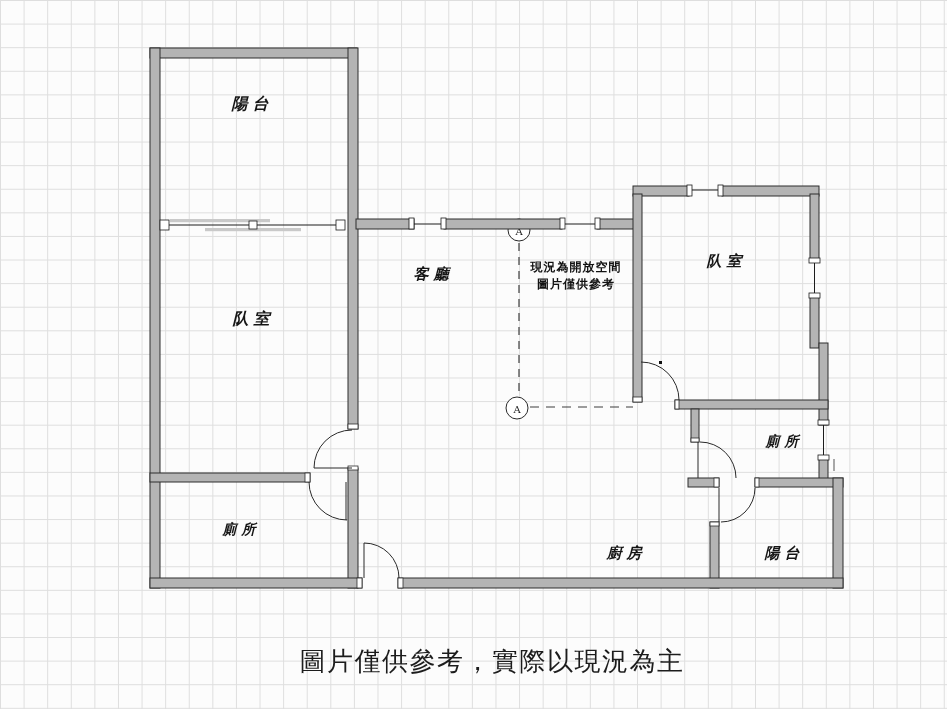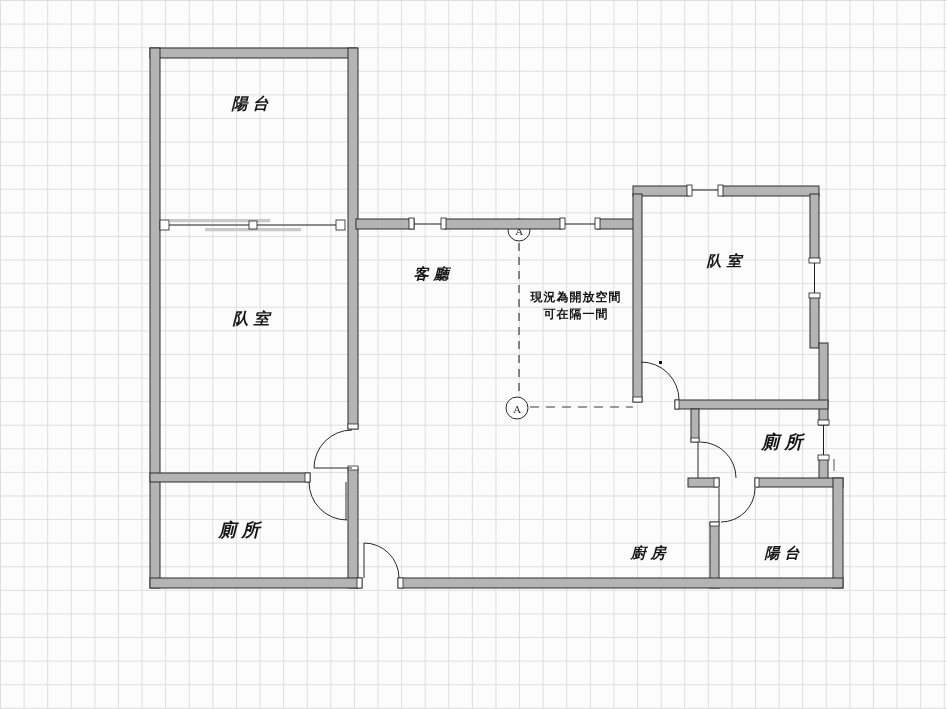--- a/index.html
+++ b/index.html
@@ -20,33 +20,32 @@
     transform:translate(-50%,-50%);
     font-weight:bold;
     color:#151515;
     white-space:nowrap;
     letter-spacing:5px;
     text-indent:5px; 
     font-style:italic;
   }
   .fs16{font-size:16px;}
   .fs15{font-size:15px;}
-  .fs14{font-size:18px;}
+  .fs14{font-size:14px;}
   .annotation{
     position:absolute;
     left:576px;top:275px;
     transform:translate(-50%,-50%);
     text-align:center;
     font-size:12px;
     font-weight:bold;
     color:#121212;
     line-height:16.5px;
     letter-spacing:1px;
     white-space:nowrap;
-    margin-top:30px;
   }
   .caption{
     position:absolute;
     left:492px;top:661px;
     transform:translate(-50%,-50%);
     font-size:26px;
     color:#1c1c1c;
     letter-spacing:1.5px;
     white-space:nowrap;
   }
@@ -192,23 +191,24 @@
   <div class="room-label fs16" style="left:251px;top:319px">队室</div>
 
   <div class="room-label fs15" style="left:431px;top:274px">客廳</div>
 
   <div class="room-label fs15" style="left:724px;top:261px">队室</div>
 
   <div class="room-label fs14" style="left:782px;top:442px">廁所</div>
 
   <div class="room-label fs15" style="left:782px;top:553px">陽台</div>
 
-  <div class="room-label fs15" style="left:648px;top:553px">廚房</div>
+  <div class="room-label fs15" style="left:624px;top:553px">廚房</div>
 
   <div class="room-label fs14" style="left:239px;top:530px">廁所</div>
 
   <div class="annotation">
     <div>現況為開放空間</div>
-    <div>可在隔一間</div>
+    <div>圖片僅供參考</div>
   </div>
 
+  <div class="caption">圖片僅供參考，實際以現況為主</div>
 
 </div>
 
 </body></html>

